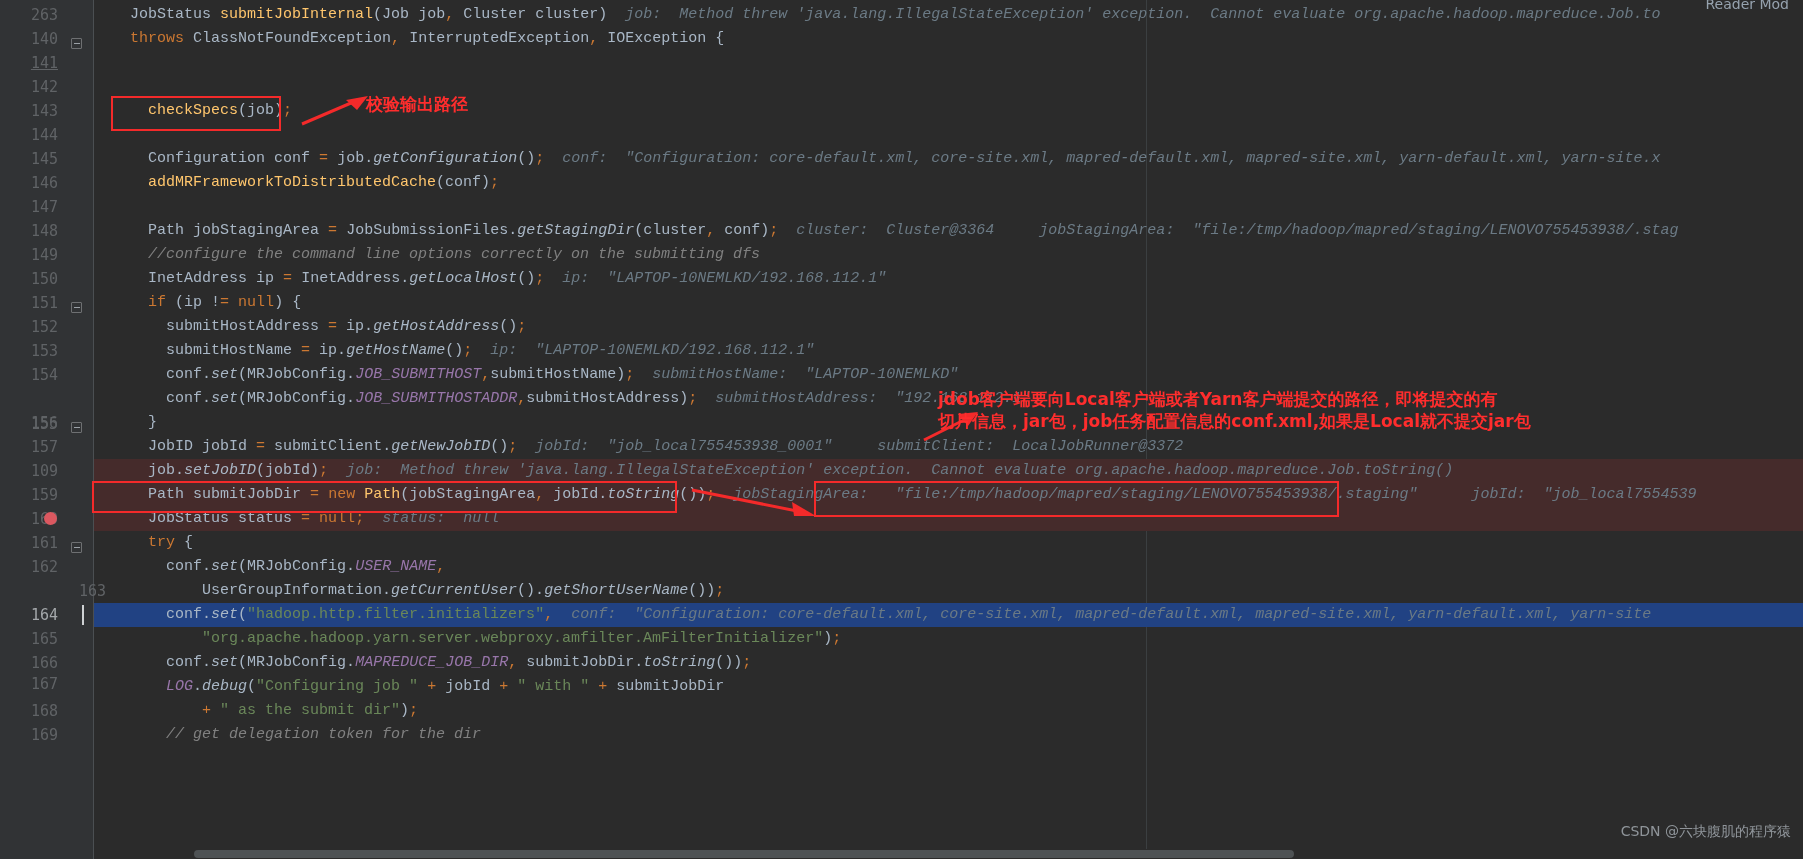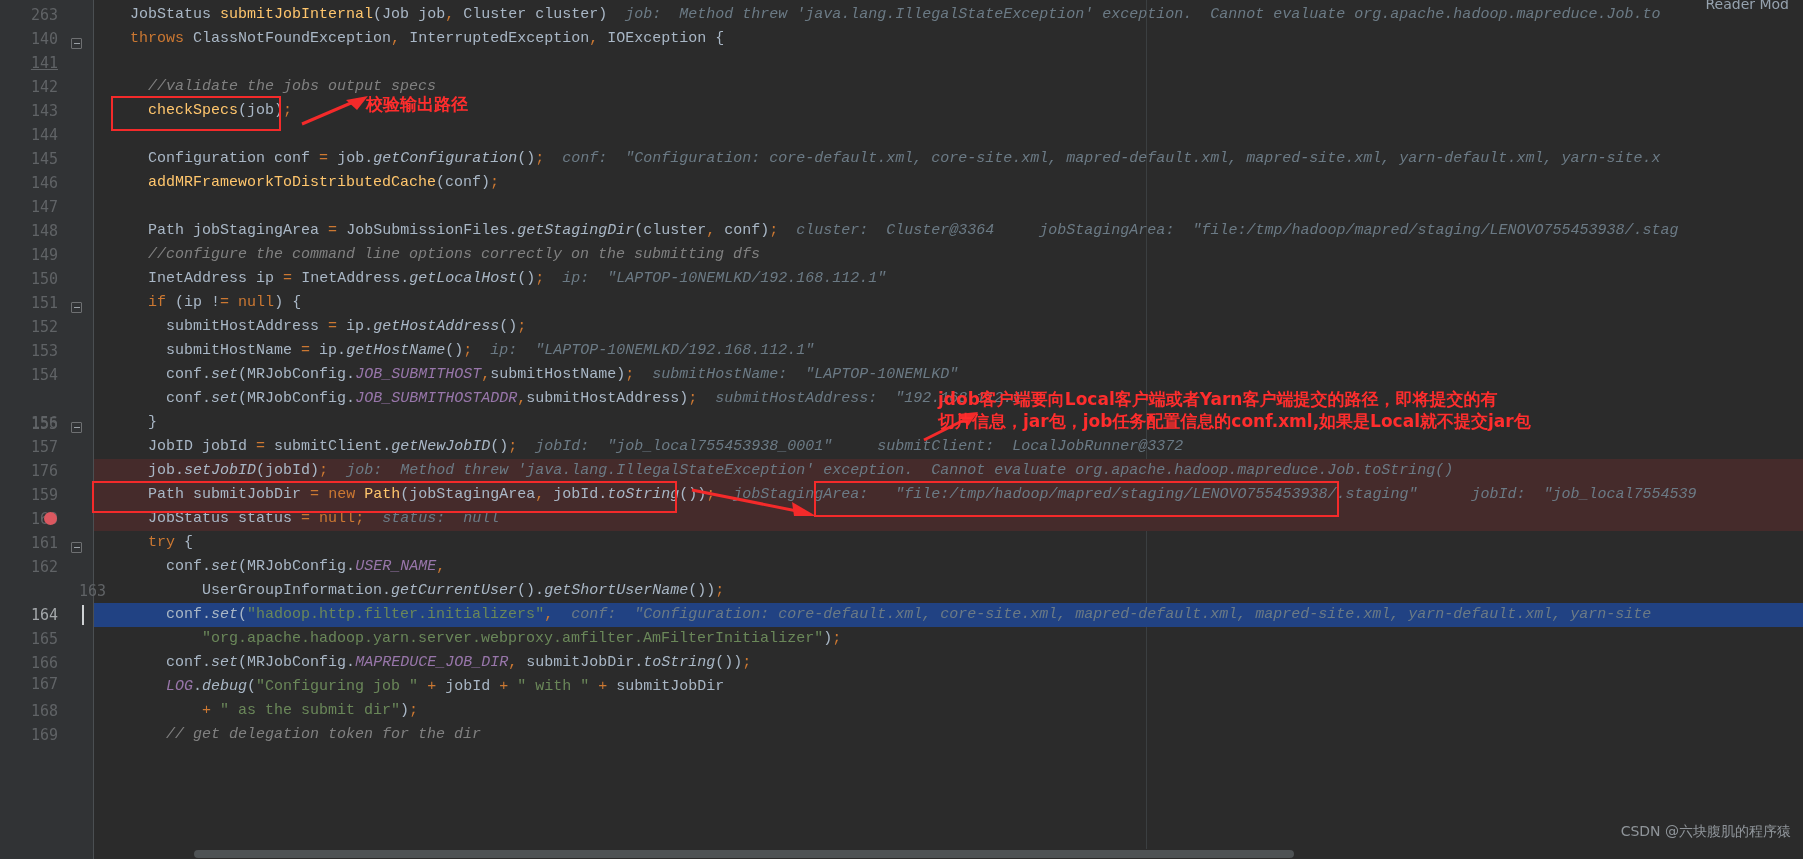--- a/index.html
+++ b/index.html
@@ -200,21 +200,20 @@
   <div class="fold-col"></div>
   <div class="gutter-sep"></div>
 
   <div class="guide" style="left:1146px;"></div>
 
   <div class="code-area">
     <div class="reader-mode">Reader Mod</div>
   <div class="line" style="top: 3px;">    <span class="ident">JobStatus</span> <span class="method">submitJobInternal</span>(<span class="ident">Job</span> <span class="ident">job</span><span class="semi">,</span> <span class="ident">Cluster</span> <span class="ident">cluster</span>)<span class="hint">  job:  Method threw 'java.lang.IllegalStateException' exception.  Cannot evaluate org.apache.hadoop.mapreduce.Job.to</span></div>
       <div class="line" style="top: 27px;">    <span class="kw">throws</span> <span class="ident">ClassNotFoundException</span><span class="semi">,</span> <span class="ident">InterruptedException</span><span class="semi">,</span> <span class="ident">IOException</span> {</div>
       <div class="line" style="top: 51px;"></div>
-      <div class="line" style="top: 75px;">      <span class="cmt">//validate the jobs output specs</span></div>
       <div class="line" style="top: 99px;">      <span class="method">checkSpecs</span>(<span class="ident">job</span>)<span class="semi">;</span></div>
       <div class="line" style="top: 123px;"></div>
       <div class="line" style="top: 147px;">      <span class="ident">Configuration</span> <span class="ident">conf</span> <span class="semi">=</span> <span class="ident">job</span>.<span class="mcall">getConfiguration</span>()<span class="semi">;</span><span class="hint">  conf:  "Configuration: core-default.xml, core-site.xml, mapred-default.xml, mapred-site.xml, yarn-default.xml, yarn-site.x</span></div>
       <div class="line" style="top: 171px;">      <span class="method">addMRFrameworkToDistributedCache</span>(<span class="ident">conf</span>)<span class="semi">;</span></div>
       <div class="line" style="top: 195px;"></div>
       <div class="line" style="top: 219px;">      <span class="ident">Path</span> <span class="ident">jobStagingArea</span> <span class="semi">=</span> <span class="ident">JobSubmissionFiles</span>.<span class="mcall">getStagingDir</span>(<span class="ident">cluster</span><span class="semi">,</span> <span class="ident">conf</span>)<span class="semi">;</span><span class="hint">  cluster:  Cluster@3364     jobStagingArea:  "file:/tmp/hadoop/mapred/staging/LENOVO755453938/.stag</span></div>
       <div class="line" style="top: 243px;">      <span class="cmt">//configure the command line options correctly on the submitting dfs</span></div>
       <div class="line" style="top: 267px;">      <span class="ident">InetAddress</span> <span class="ident">ip</span> <span class="semi">=</span> <span class="ident">InetAddress</span>.<span class="mcall">getLocalHost</span>()<span class="semi">;</span><span class="hint">  ip:  "LAPTOP-10NEMLKD/192.168.112.1"</span></div>
       <div class="line" style="top: 291px;">      <span class="kw">if</span> (<span class="ident">ip</span> !<span class="semi">=</span> <span class="kw">null</span>) {</div>
       <div class="line" style="top: 315px;">        <span class="ident">submitHostAddress</span> <span class="semi">=</span> <span class="ident">ip</span>.<span class="mcall">getHostAddress</span>()<span class="semi">;</span></div>
@@ -255,21 +254,21 @@
       <div class="lineno" style="top: 219px;">148</div>
       <div class="lineno" style="top: 243px;">149</div>
       <div class="lineno" style="top: 267px;">150</div>
       <div class="lineno" style="top: 291px;">151</div>
       <div class="lineno" style="top: 315px;">152</div>
       <div class="lineno" style="top: 339px;">153</div>
       <div class="lineno" style="top: 363px;">154</div>
       <div class="lineno" style="top: 387px; margin-top: 25px;">155</div>
       <div class="lineno" style="top: 411px;">156</div>
       <div class="lineno" style="top: 435px;">157</div>
-      <div class="lineno" style="top: 459px;">176</div>
+      <div class="lineno" style="top: 459px;">109</div>
       <div class="lineno" style="top: 483px;">159</div>
       <div class="lineno" style="top: 507px;">160</div>
       <div class="lineno" style="top: 531px;">161</div>
       <div class="lineno" style="top: 555px;">162</div>
       <div class="lineno" style="top: 579px; padding-left: 48px;">163</div>
       <div class="lineno" style="top: 603px; color: rgb(164, 168, 171);">164</div>
       <div class="lineno" style="top: 627px;">165</div>
       <div class="lineno" style="top: 651px;">166</div>
       <div class="lineno" style="top: 672px;">167</div>
       <div class="lineno" style="top: 699px;">168</div>

